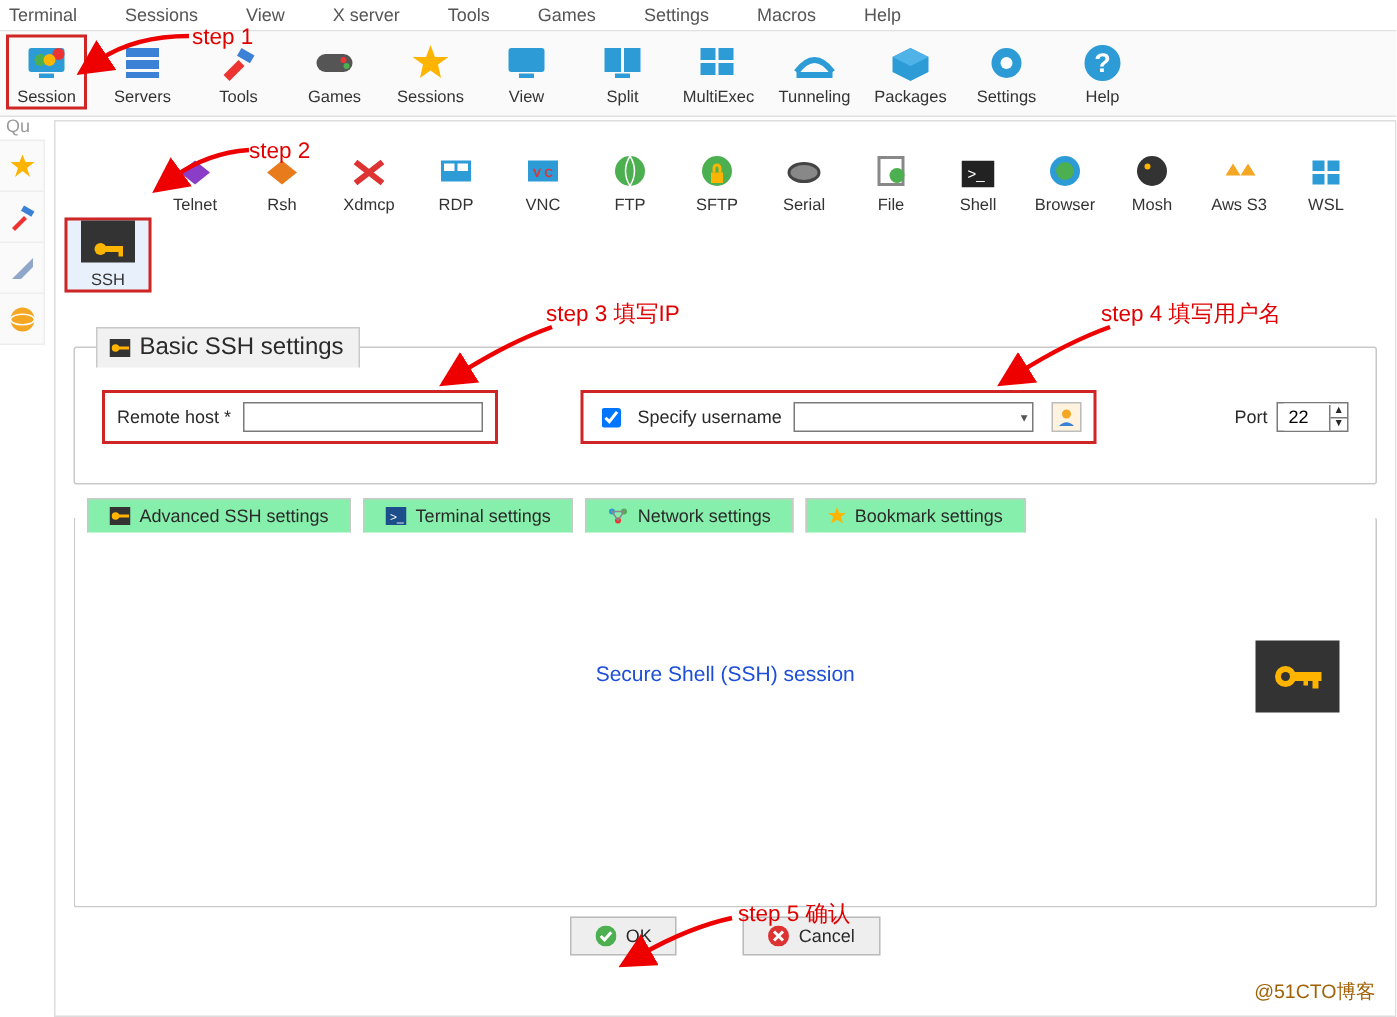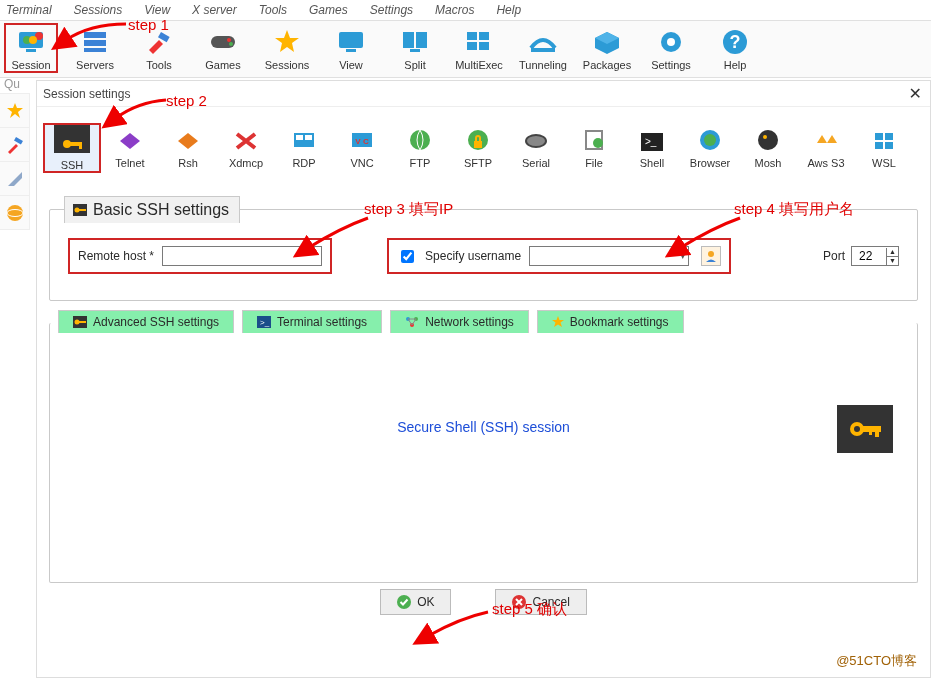--- a/index.html
+++ b/index.html
@@ -12,23 +12,22 @@
     height: 678px;
     position: relative;
     overflow: hidden;
     color: #2a2a2a;
   }
   
   .menubar {
     display: flex;
     padding: 2px 4px;
     border-bottom: 1px solid #e0e0e0;
-    gap: 18px;
+    gap: 28px;
     color: #555;
-    font-style: italic;
   }
   .menu-item { padding: 1px 2px; }
   
   .toolbar {
     display: flex;
     padding: 4px 4px 4px 4px;
     gap: 10px;
     border-bottom: 1px solid #e0e0e0;
     background: #fafafa;
   }
@@ -85,21 +84,21 @@
     gap: 0;
   }
   .type-btn {
     width: 58px;
     display:flex;flex-direction:column;align-items:center;gap:6px;
     font-size:11px;color:#333;
   }
   .type-btn .tico {
     width:36px;height:28px;display:flex;align-items:flex-end;justify-content:center;font-size:20px;
   }
-  .type-sel { border:2px solid #d02525; background:#e8f0fb; }
+  .type-sel { border:2px solid #d02525; background:#e8f0fb;margin-top:48px; }
   
   .group {
     margin: 30px 12px 0 12px;
     border:1px solid #c9c9c9;
     border-radius:2px;
     position:relative;
     padding: 28px 18px 26px 18px;
     display:flex;
     align-items:center;
     gap: 55px;
@@ -324,24 +323,20 @@
     </div>
   <div class="si">
       <svg width="18" height="18">
         <circle cx="9" cy="9" r="8" fill="#f5a623"></circle>
         <ellipse cx="9" cy="9" rx="8" ry="3.5" fill="none" stroke="#fff"></ellipse>
       </svg>
     </div>
 </div>
 
 <div class="dlg">
-  <div class="dlg-title">
-    <span>Session settings</span>
-    <span class="close-x">✕</span>
-  </div>
 
   <div class="types">
     <div class="type-btn type-sel">
       <div class="tico" style="background:#333">
           <svg width="22" height="18">
             <circle cx="6" cy="9" r="4" fill="#ffb400"></circle>
             <rect x="9" y="7" width="12" height="4" fill="#ffb400"></rect>
             <rect x="18" y="7" width="3" height="7" fill="#ffb400"></rect>
           </svg>
         </div>

